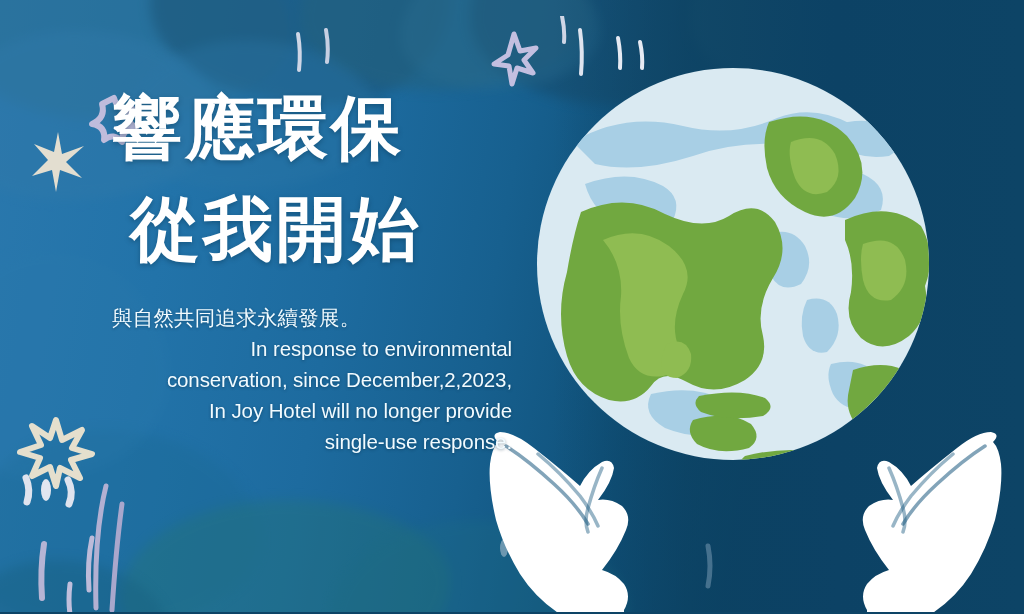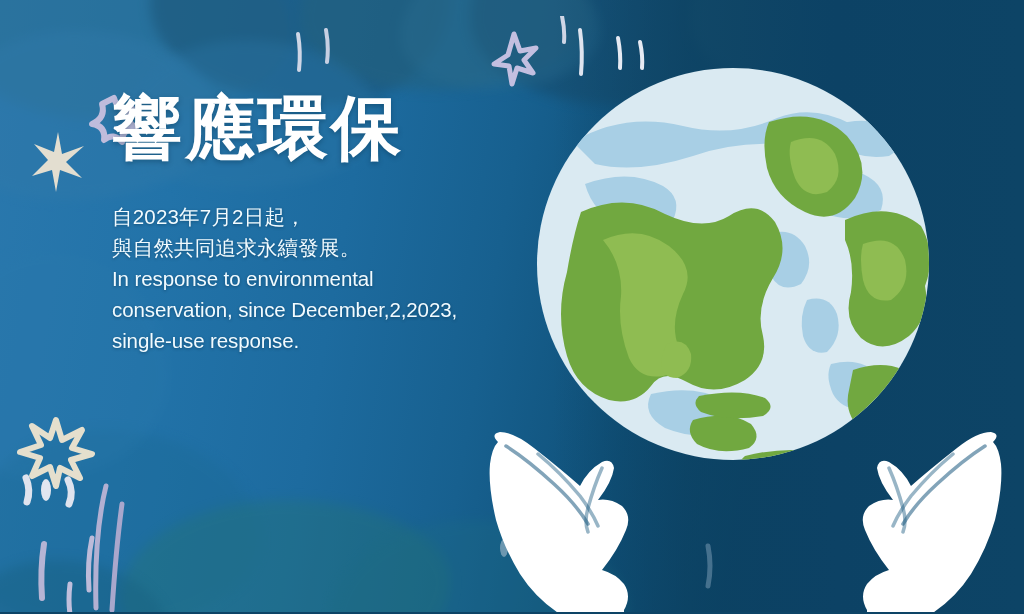--- a/index.html
+++ b/index.html
@@ -79,21 +79,21 @@
 
   .body-text {
     margin-top: 22px;
     color: #f2fbff;
     font-size: 20.5px;
     line-height: 1.52;
     letter-spacing: .2px;
     text-shadow: 0 1px 3px rgba(4,40,64,.45);
   }
   .body-text .ln { display: block; white-space: nowrap; }
-  .body-text .en { letter-spacing: -.1px; }
+  .body-text .en { letter-spacing: -.1px; text-align: right; }
 
   
   .globe-wrap {
     position: absolute;
     left: 533px; top: 64px;
     width: 400px; height: 400px;
     z-index: 10;
   }
   .globe-wrap svg { display:block; width:100%; height:100%; }
 
@@ -247,24 +247,25 @@
         <path d="M30 22 Q52 36 78 60 Q100 80 112 100" stroke="#1b5a80" stroke-width="3.5" fill="none" opacity=".55" stroke-linecap="round"></path>
         <path d="M62 30 Q84 48 104 72 Q116 88 122 102" stroke="#1b5a80" stroke-width="3.5" fill="none" opacity=".45" stroke-linecap="round"></path>
         <path d="M126 44 Q118 62 112 84 Q108 98 112 108" stroke="#1b5a80" stroke-width="3.5" fill="none" opacity=".45" stroke-linecap="round"></path>
       </g>
     </svg>
   </div>
 
   <div class="text-col">
     <div class="headline">
       <span class="l1">響應環保</span>
+      <span class="l2">從我開始</span>
     </div>
 
     <div class="body-text">
-      <span class="ln">自2023年7月2日起，</span>
       <span class="ln">與自然共同追求永續發展。</span>
       <span class="ln en">In response to environmental</span>
       <span class="ln en">conservation, since December,2,2023,</span>
+      <span class="ln en">In Joy Hotel will no longer provide</span>
       <span class="ln en">single-use response.</span>
     </div>
   </div>
 
 </div>
 
 </body></html>

